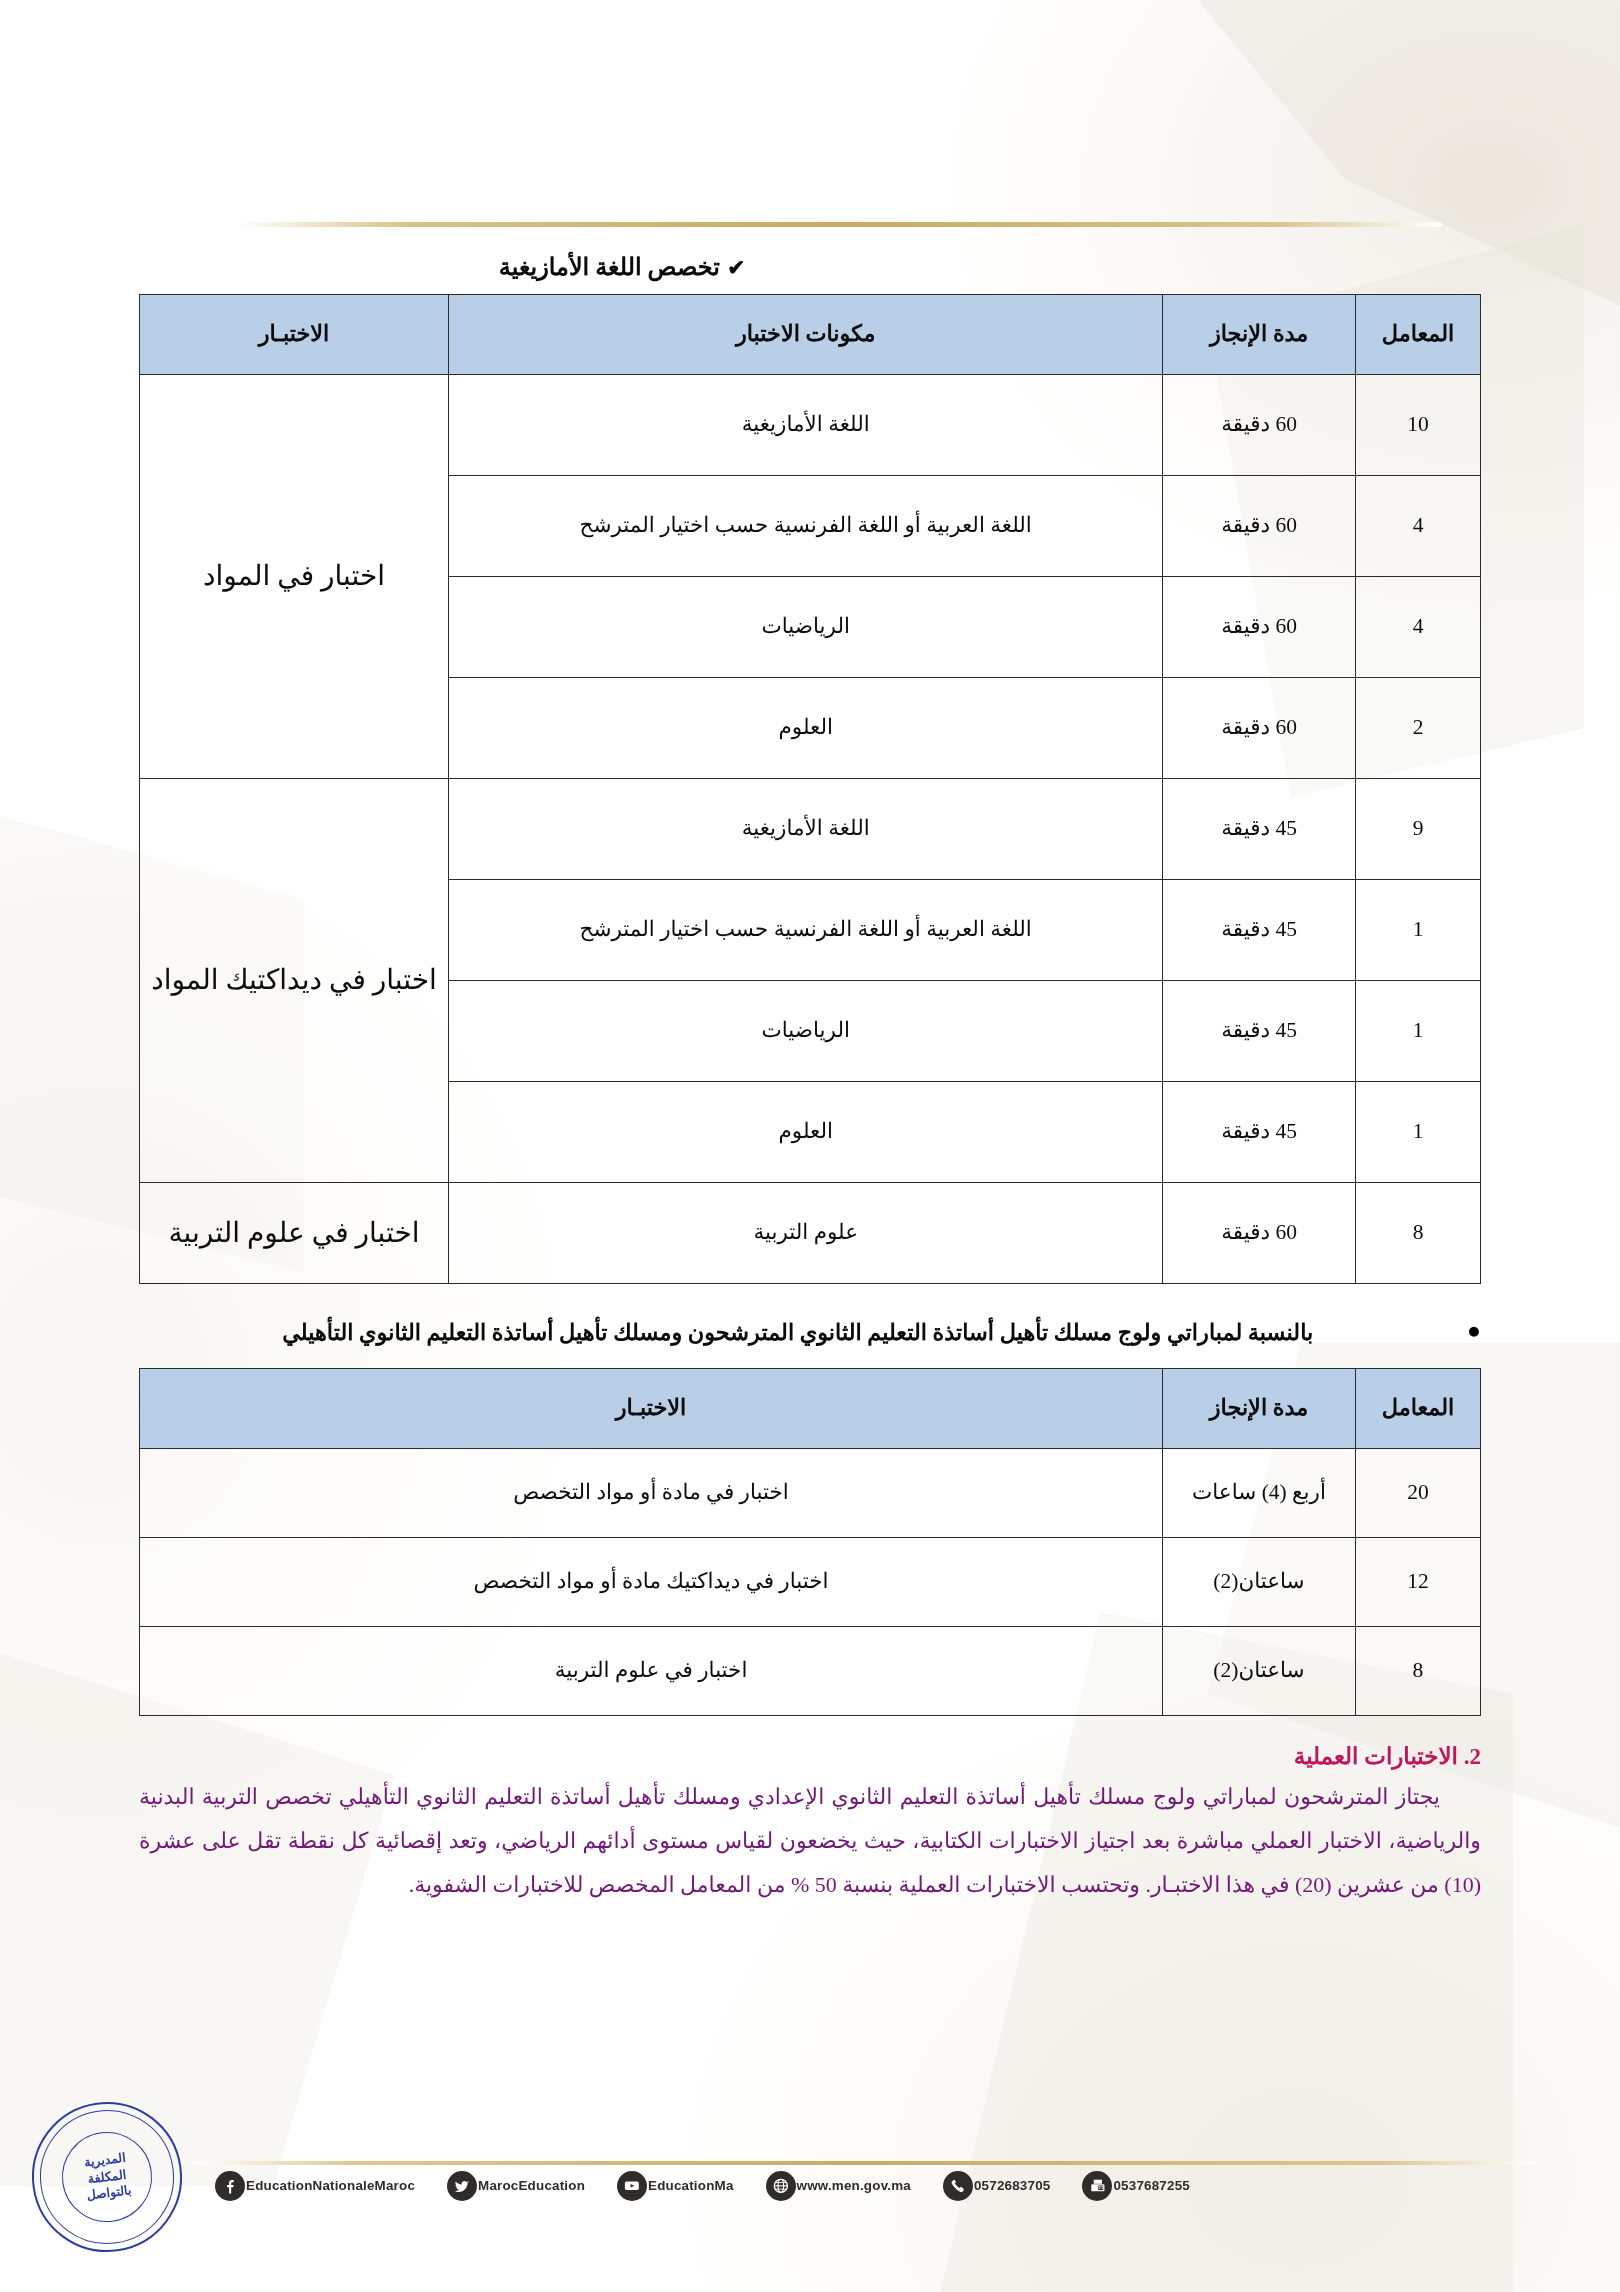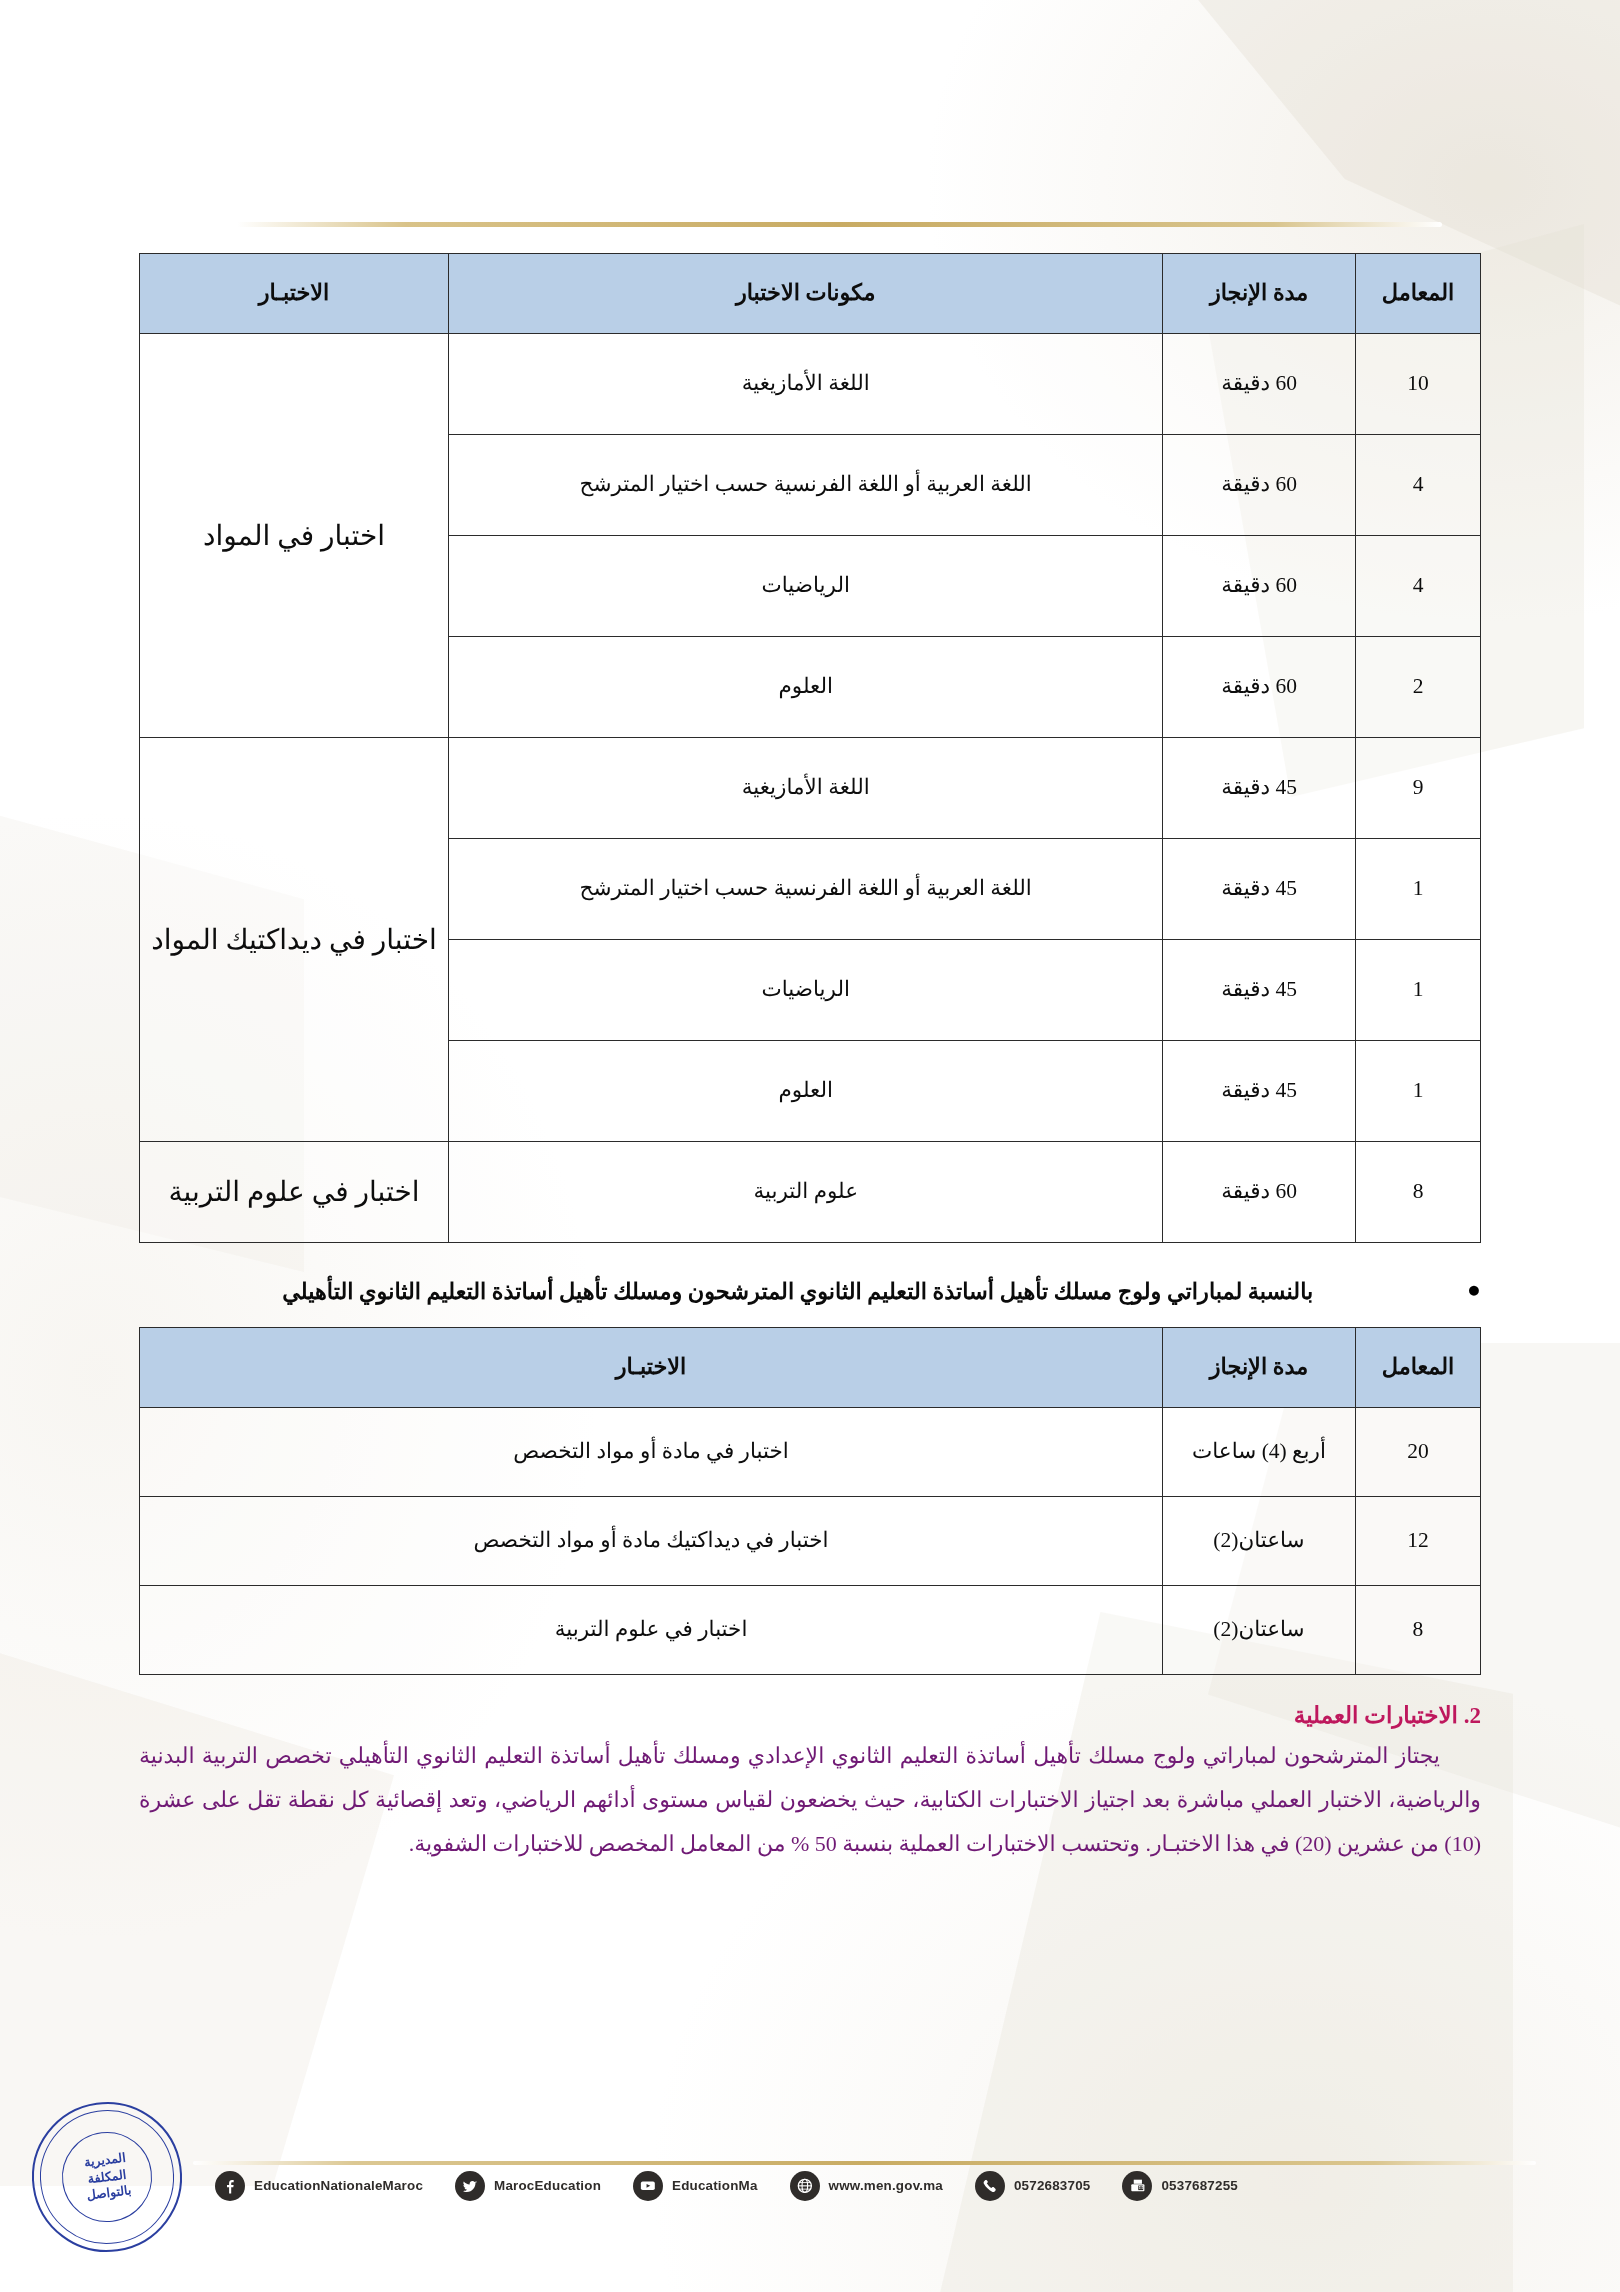--- a/index.html
+++ b/index.html
@@ -193,21 +193,21 @@
     left: 215px;
     display: flex;
     flex-direction: row;
     align-items: center;
     gap: 0;
     direction: ltr;
   }
   .f-item {
     display: flex;
     align-items: center;
-    gap: 9px;
+    gap: 1px;
     margin-right: 32px;
     white-space: nowrap;
   }
   .f-icon {
     width: 30px; height: 30px;
     border-radius: 50%;
     background: #2f2c2a;
     display: inline-flex;
     align-items: center;
     justify-content: center;
@@ -291,20 +291,23 @@
   <div class="bg-poly p4"></div>
   <div class="bg-poly p5"></div>
   <div class="bg-poly p6"></div>
 </div>
 
 <div class="top-rule"></div>
 
 <div class="page">
   <div class="content">
 
+    <div class="check-heading">
+      <span class="tick">✔</span><span>تخصص اللغة الأمازيغية</span>
+    </div>
 
     <table class="doc-table t1">
       <colgroup>
         <col class="c-coef">
           <col class="c-dur">
           <col class="c-comp">
           <col class="c-exam">
       </colgroup>
       <thead>
         <tr>

